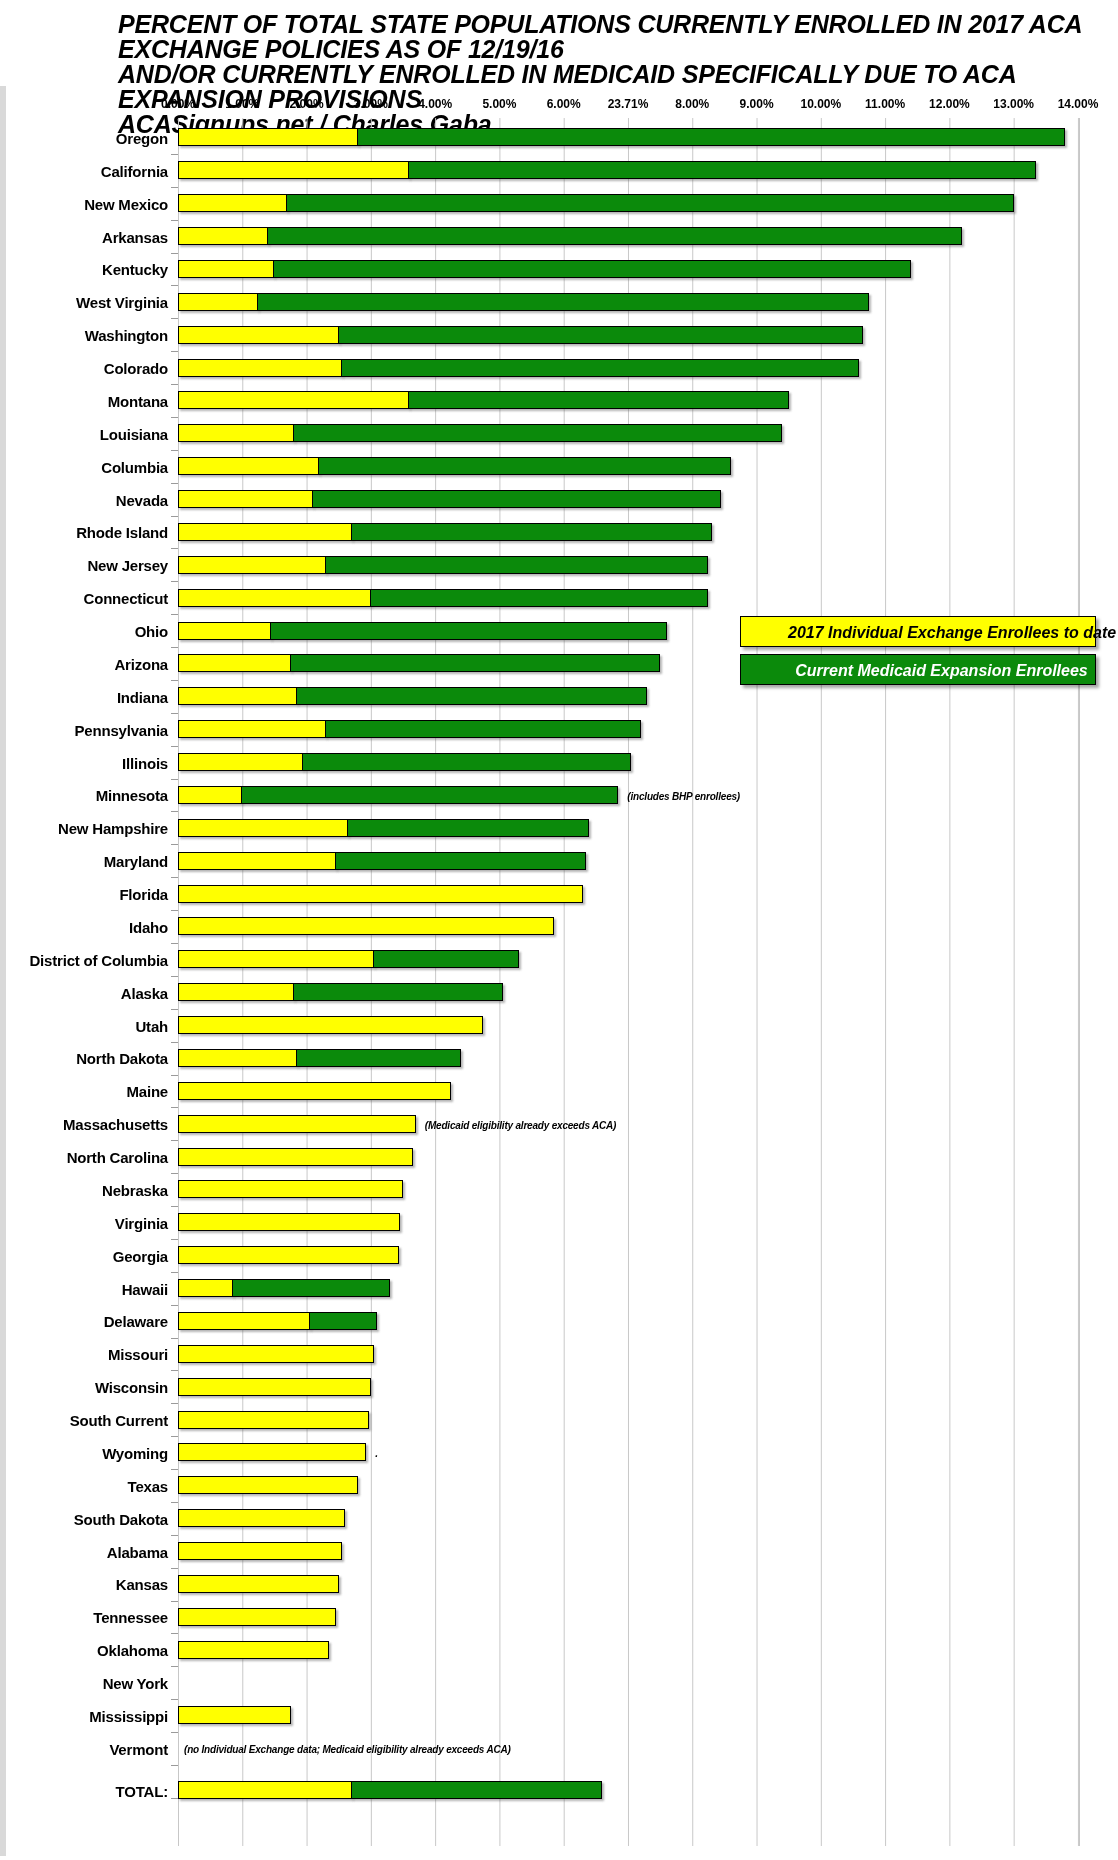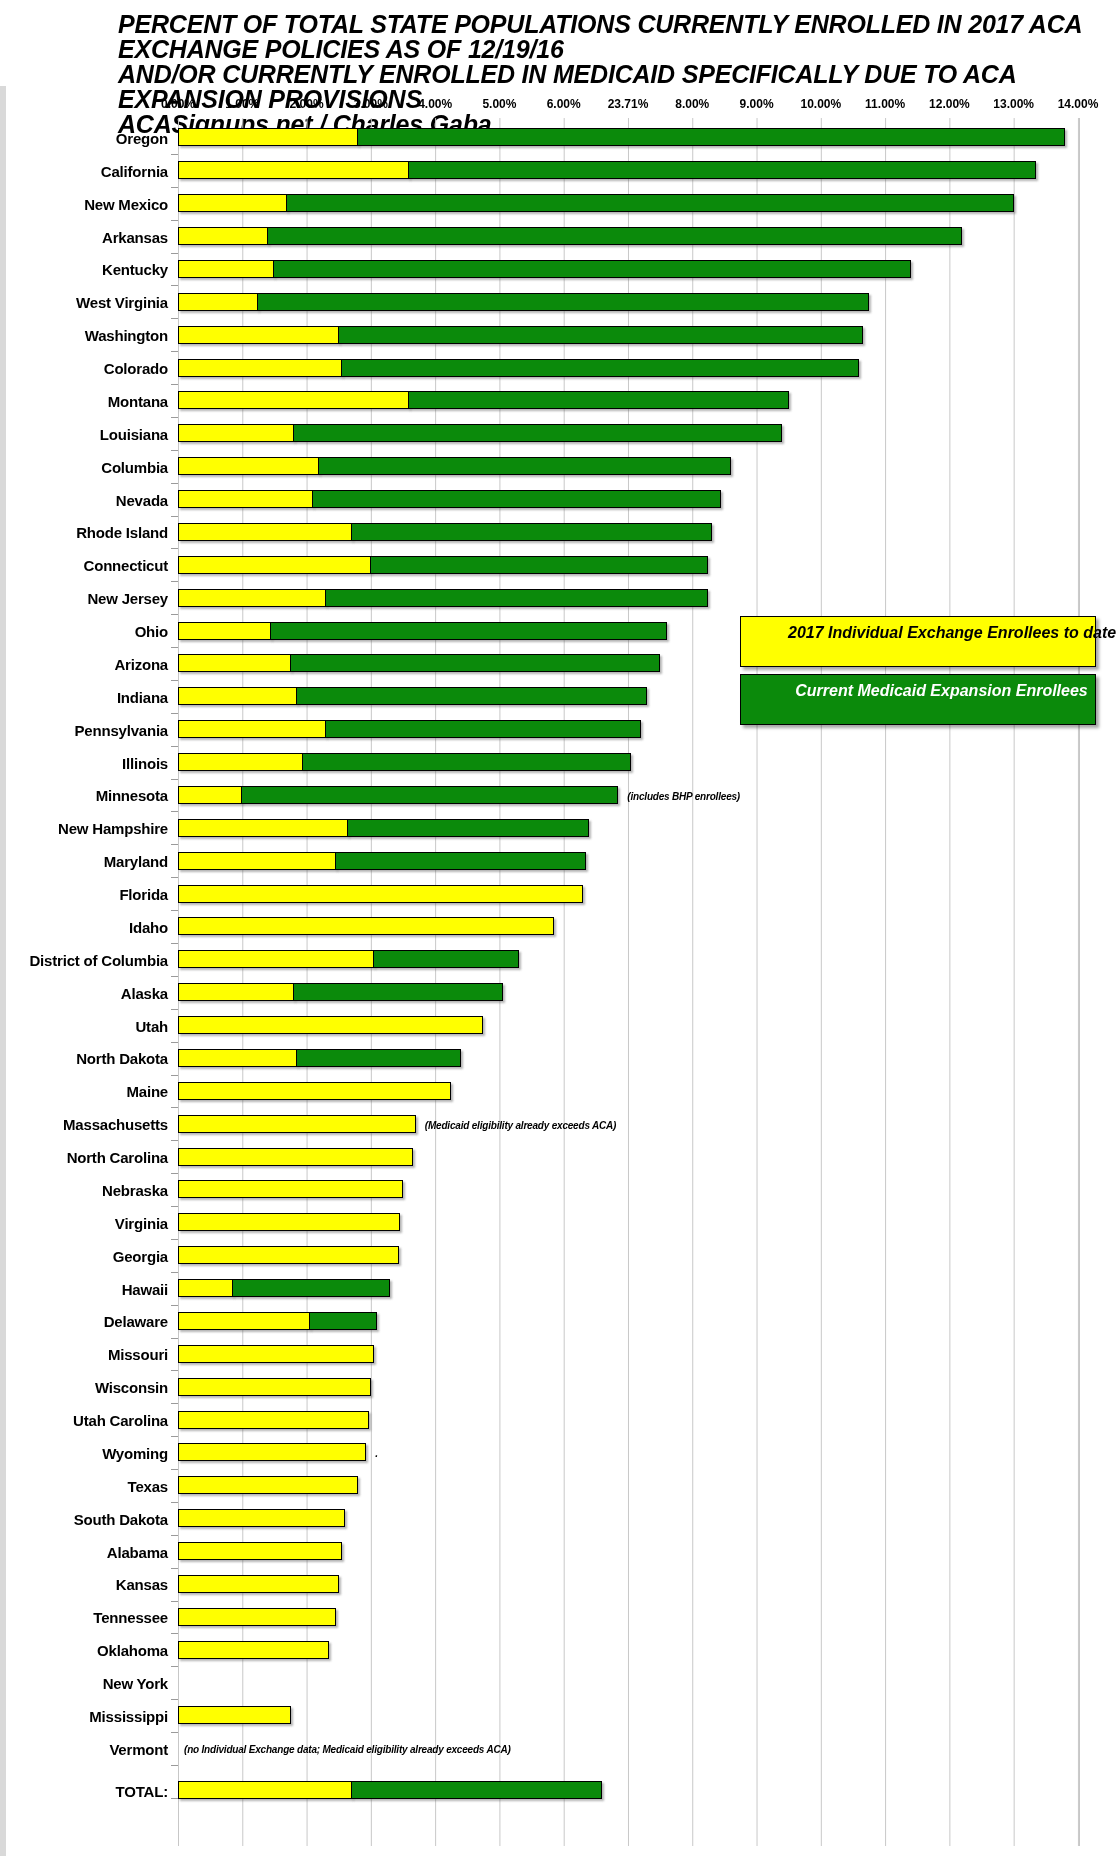--- a/index.html
+++ b/index.html
@@ -53,21 +53,21 @@
   }
   .bar.exchange{background:#ffff00;}
   .bar.medicaid{background:#0b8a0b;}
   .annotation{
     position:absolute;top:50%;transform:translateY(-50%);
     font-size:10px;font-weight:bold;font-style:italic;
     white-space:nowrap;letter-spacing:-0.2px;
   }
   .legend{position:absolute;left:740px;top:616px;width:356px;}
   .legend-box{
-    width:100%;box-sizing:border-box;height:51px;line-height:32px;
+    width:100%;box-sizing:border-box;height:31px;line-height:32px;
     text-align:center;font-weight:bold;font-style:italic;font-size:16px;
     border:1px solid #000;margin-bottom:7px;
     box-shadow:3px 3px 3px rgba(0,0,0,0.35);
     white-space:nowrap;
     padding-left:47px;
   }
   .legend-box.exchange{background:#ffff00;color:#000;}
   .legend-box.medicaid{background:#0b8a0b;color:#fff;}
 </style>
 </head>
@@ -189,31 +189,31 @@
         </div>
       </div>
       <div class="row">
         <div class="cat-label">Rhode Island</div>
         <div class="track">
           <div class="bar exchange" style="left: 0px; width: 173.571px;"></div>
           <div class="bar medicaid" style="left: 172.571px; width: 361px;"></div>
         </div>
       </div>
       <div class="row">
+        <div class="cat-label">New Jersey</div>
+        <div class="track">
+          <div class="bar exchange" style="left: 0px; width: 147.857px;"></div>
+          <div class="bar medicaid" style="left: 146.857px; width: 383.5px;"></div>
+        </div>
+      </div>
+      <div class="row">
         <div class="cat-label">Connecticut</div>
         <div class="track">
           <div class="bar exchange" style="left: 0px; width: 192.857px;"></div>
           <div class="bar medicaid" style="left: 191.857px; width: 338.5px;"></div>
-        </div>
-      </div>
-      <div class="row">
-        <div class="cat-label">New Jersey</div>
-        <div class="track">
-          <div class="bar exchange" style="left: 0px; width: 147.857px;"></div>
-          <div class="bar medicaid" style="left: 146.857px; width: 383.5px;"></div>
         </div>
       </div>
       <div class="row">
         <div class="cat-label">Ohio</div>
         <div class="track">
           <div class="bar exchange" style="left: 0px; width: 93.2143px;"></div>
           <div class="bar medicaid" style="left: 92.2143px; width: 396.357px;"></div>
         </div>
       </div>
       <div class="row">
@@ -362,21 +362,21 @@
           <div class="bar exchange" style="left: 0px; width: 196.071px;"></div>
         </div>
       </div>
       <div class="row">
         <div class="cat-label">Wisconsin</div>
         <div class="track">
           <div class="bar exchange" style="left: 0px; width: 192.857px;"></div>
         </div>
       </div>
       <div class="row">
-        <div class="cat-label">Utah Carolina</div>
+        <div class="cat-label">South Current</div>
         <div class="track">
           <div class="bar exchange" style="left: 0px; width: 190.929px;"></div>
         </div>
       </div>
       <div class="row">
         <div class="cat-label">Wyoming</div>
         <div class="track">
           <div class="bar exchange" style="left: 0px; width: 188.357px;"></div>
           <span class="annotation" style="left: 197.357px;">.</span>
         </div>

